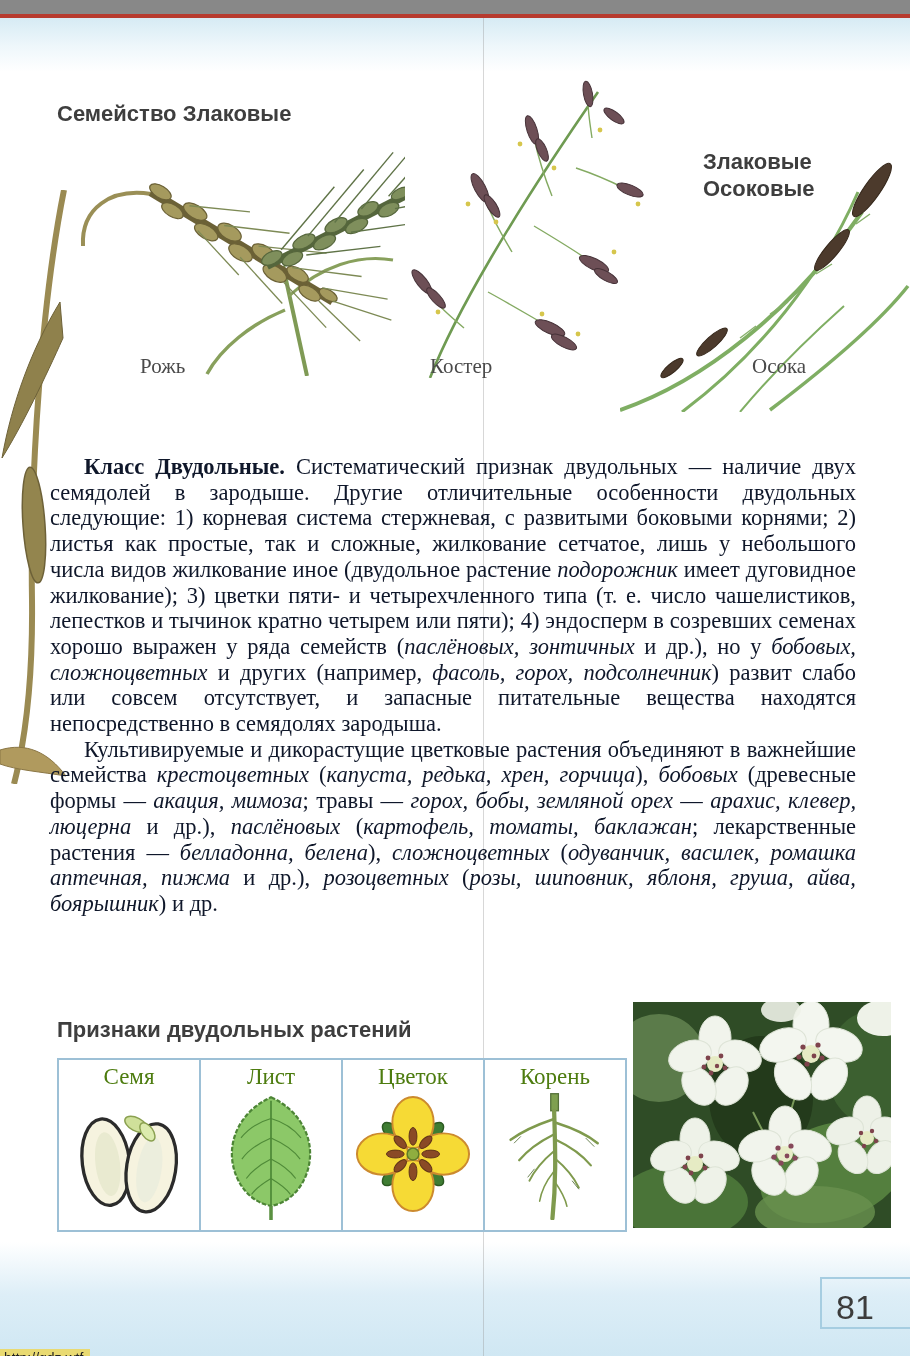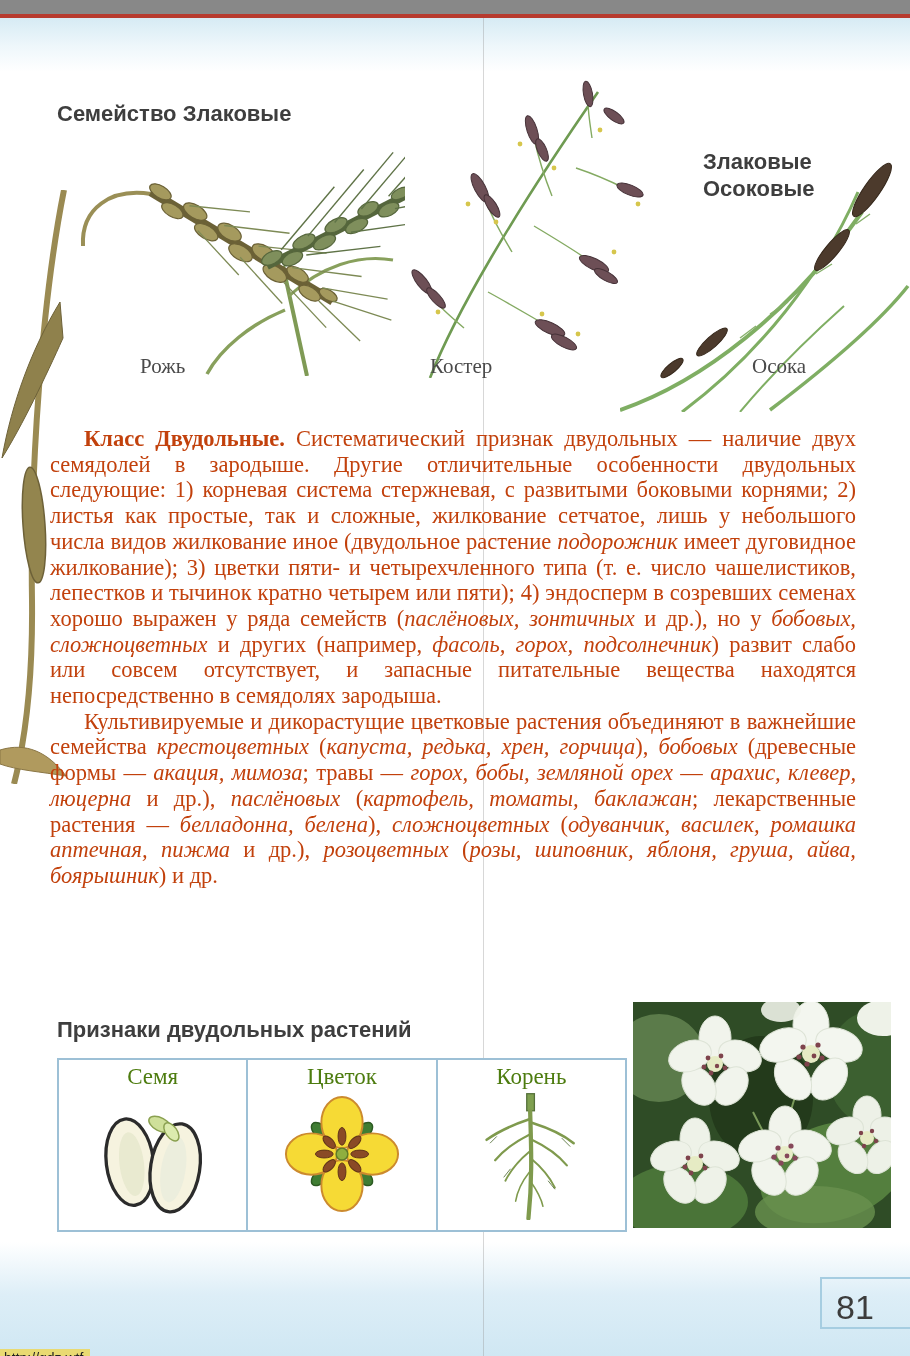--- a/index.html
+++ b/index.html
@@ -15,22 +15,22 @@
   .strip{position:absolute;left:0;width:910px;}
   .strip.top{top:0;height:4px;background:#b73a2e;}
   .strip.bottom{top:1351px;height:5px;background:#cf2b20;}
   .scanline{position:absolute;left:483px;top:4px;width:1px;height:1347px;
     background:rgba(150,150,150,.38);}
   .h-sans{position:absolute;font-family:"Liberation Sans",sans-serif;
     font-weight:bold;color:#3e3e3e;font-size:22px;line-height:27px;}
   .caption{position:absolute;font-family:Liberation Serif, serif;
     color:#4a4a4a;font-size:21px;}
   .art{position:absolute;}
-  .bodytext{position:absolute;left:50px;top:412px;width:806px;
-    font-size:22.5px;line-height:25.7px;text-align:justify;color:#c2410c;}
+  .bodytext{position:absolute;left:50px;top:440px;width:806px;
+    font-size:22.5px;line-height:25.7px;text-align:justify;color:#0f172a;}
   .bodytext p{margin:0;text-indent:34px;}
   .bodytext b{font-weight:bold;}
   .bodytext i{font-style:italic;}
   .dicot-table{position:absolute;left:57px;top:1044px;width:570px;height:174px;
     display:flex;border:2px solid #9dc0d6;background:#fff;box-sizing:border-box;}
   .dicot-cell{flex:1;border-right:2px solid #9dc0d6;display:flex;
     flex-direction:column;align-items:center;box-sizing:border-box;padding-top:4px;}
   .dicot-cell:last-child{border-right:none;}
   .dicot-cell .lbl{font-size:23px;color:#4d7c0f;margin-bottom:2px;}
   .photo{position:absolute;left:633px;top:988px;width:258px;height:226px;}
@@ -206,20 +206,38 @@
       <svg width="118" height="128" viewBox="0 0 125 135">
         <ellipse cx="38" cy="74" rx="25" ry="46" fill="#f6f3df" stroke="#2b2b2b" stroke-width="3.5" transform="rotate(-7 38 74)"></ellipse>
         <ellipse cx="40" cy="76" rx="13" ry="34" fill="#e9ead0" transform="rotate(-7 40 76)"></ellipse>
         <ellipse cx="86" cy="80" rx="26" ry="47" fill="#f6f3df" stroke="#2b2b2b" stroke-width="3.5" transform="rotate(9 86 80)"></ellipse>
         <ellipse cx="84" cy="82" rx="13" ry="35" fill="#eceedd" transform="rotate(9 84 82)"></ellipse>
         <ellipse cx="70" cy="34" rx="13" ry="7" fill="#cfe09a" stroke="#8aa050" stroke-width="1.5" transform="rotate(28 70 34)"></ellipse>
         <ellipse cx="82" cy="42" rx="11" ry="6" fill="#dcebae" stroke="#8aa050" stroke-width="1.5" transform="rotate(55 82 42)"></ellipse>
       </svg>
     </div>
     <div class="dicot-cell">
+      <div class="lbl">Лист</div>
+      <svg width="118" height="128" viewBox="0 0 120 145">
+        <path d="M60,6 C96,22 114,60 99,96 C89,119 72,127 60,129 C48,127 31,119 21,96 C6,60 24,22 60,6 Z" fill="#8cc868" stroke="#4d8536" stroke-width="2.5" stroke-dasharray="5 2"></path>
+        <line x1="60" y1="10" x2="60" y2="128" stroke="#4f8a38" stroke-width="2"></line>
+        <g stroke="#4f8a38" stroke-width="1.3" fill="none">
+          <path d="M60,30 C74,34 86,42 94,52"></path>
+            <path d="M60,30 C46,34 34,42 26,52"></path>
+          <path d="M60,52 C74,58 86,66 93,76"></path>
+            <path d="M60,52 C46,58 34,66 27,76"></path>
+          <path d="M60,76 C72,82 82,90 88,98"></path>
+            <path d="M60,76 C48,82 38,90 32,98"></path>
+          <path d="M60,98 C70,104 78,110 82,116"></path>
+            <path d="M60,98 C50,104 42,110 38,116"></path>
+        </g>
+        <line x1="60" y1="129" x2="60" y2="145" stroke="#5a9040" stroke-width="4"></line>
+      </svg>
+    </div>
+    <div class="dicot-cell">
       <div class="lbl">Цветок</div>
       <svg width="118" height="128" viewBox="0 0 120 130">
         <g fill="#3f7d33" stroke="#2c5a22" stroke-width="1.5">
           <ellipse cx="40" cy="42" rx="7" ry="14" transform="rotate(-45 40 42)"></ellipse>
           <ellipse cx="80" cy="42" rx="7" ry="14" transform="rotate(45 80 42)"></ellipse>
           <ellipse cx="40" cy="84" rx="7" ry="14" transform="rotate(45 40 84)"></ellipse>
           <ellipse cx="80" cy="84" rx="7" ry="14" transform="rotate(-45 80 84)"></ellipse>
         </g>
         <g fill="#f6da35" stroke="#cc8a2e" stroke-width="2">
           <ellipse cx="60" cy="31" rx="21" ry="26"></ellipse>

